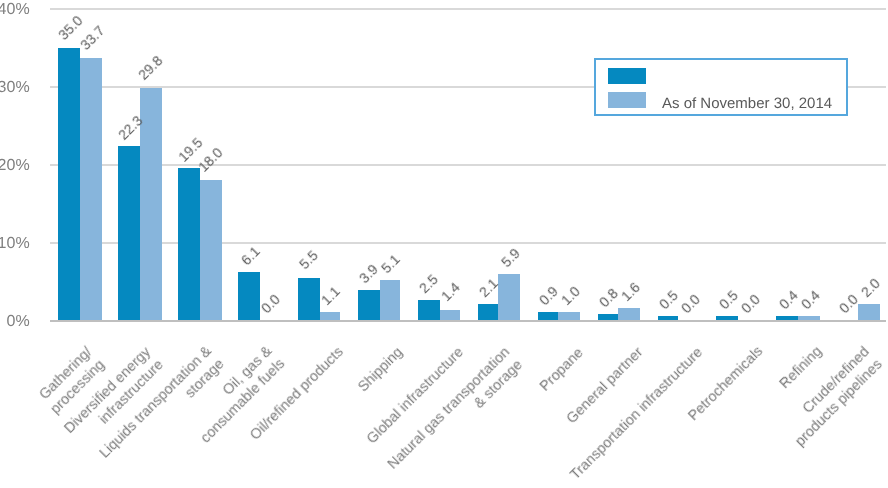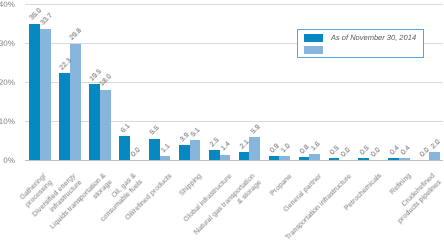--- a/index.html
+++ b/index.html
@@ -132,16 +132,16 @@
     </div>
     <div class="cat" style="left: 387.34px; top: 179.424px; transform: rotate(-45deg);">
       <div>Refining</div>
     </div>
     <div class="cat" style="left: 387.114px; top: 188.821px; transform: rotate(-45deg);">
       <div>Crude/refined</div>
       <div>products pipelines</div>
     </div>
     <div class="legend" style="left: 296.5px; top: 28.7px; width: 127px; height: 28.9px;">
       <div class="swatch" style="background: rgb(5, 137, 192); left: 6.7px; top: 4.5px; width: 18.9px; height: 8px;"></div>
-      <div class="legend-label" style="left: 33.5px; top: 3px; font-style: italic;">As of November 30, 2014</div>
+      <div class="legend-label" style="left: 33.5px; top: 17px;">As of November 30, 2014</div>
       <div class="swatch" style="background: rgb(135, 181, 220); left: 6.7px; top: 16px; width: 18.9px; height: 8px;"></div>
     </div>
   </div>
 
 </body></html>

